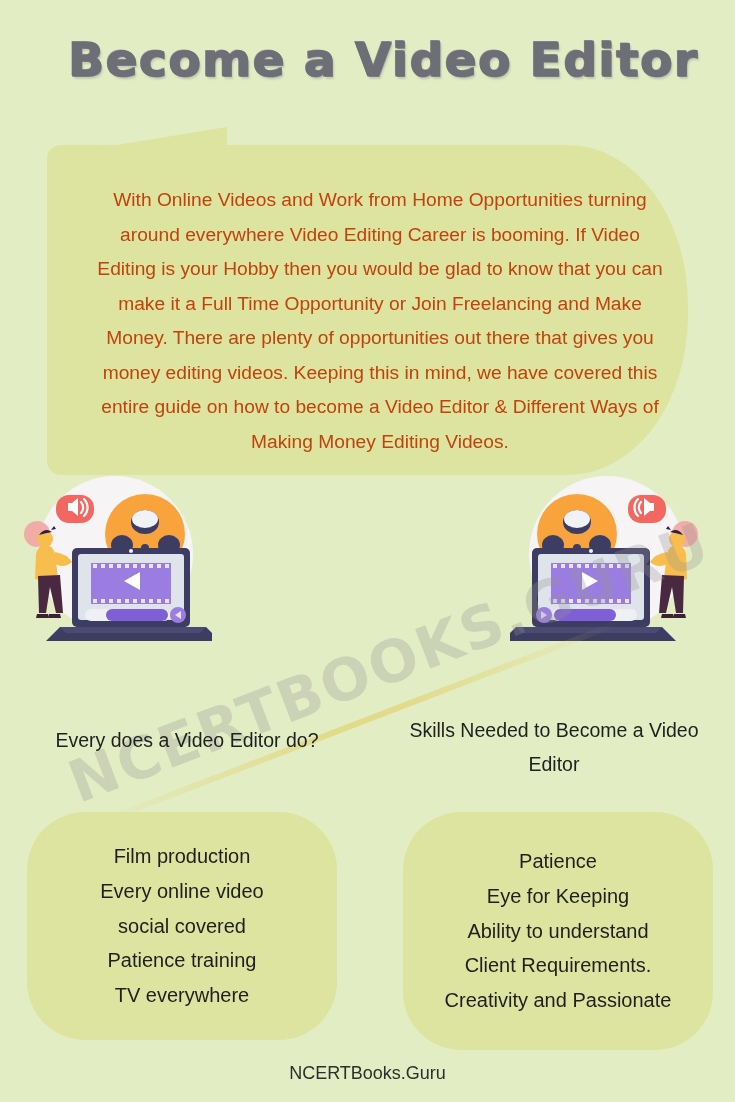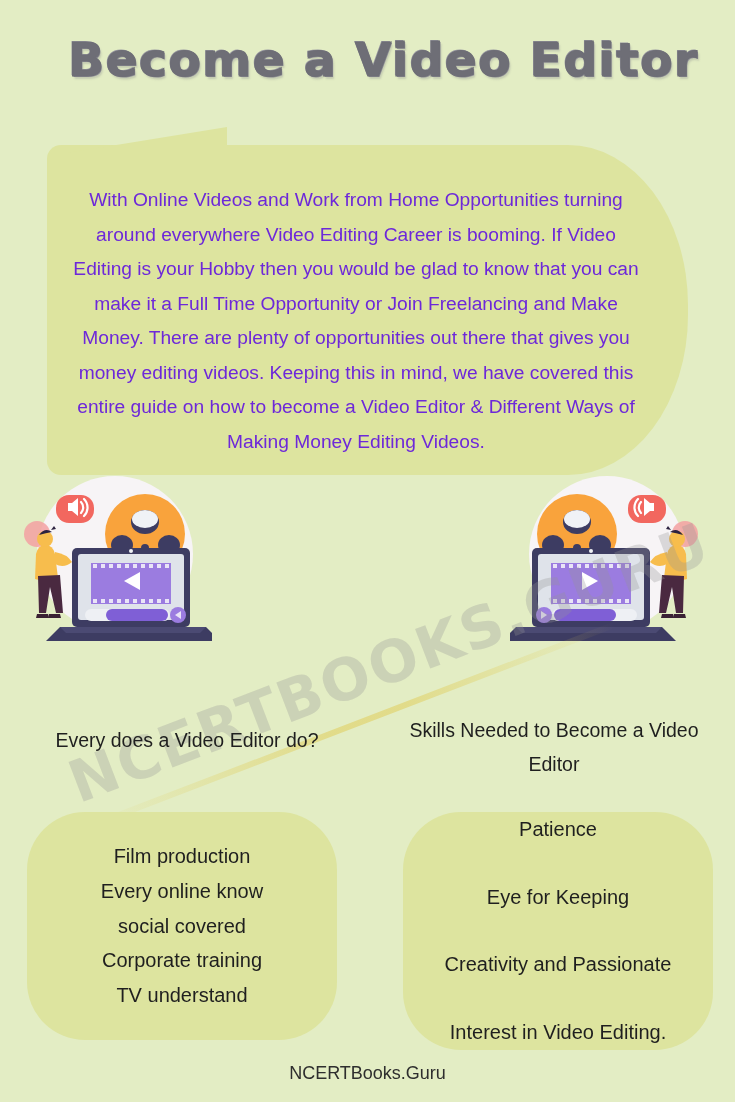--- a/index.html
+++ b/index.html
@@ -61,27 +61,27 @@
     left: 4px;
     top: 0;
     width: 0;
     height: 0;
     border-left: 16px solid transparent;
     border-right: 160px solid #dde49f;
     border-top: 26px solid transparent;
   }
   .bubble-text {
     position: absolute;
-    left: 24px;
+    left: 48px;
     top: 56px;
     width: 570px;
     text-align: center;
     font-size: 19.2px;
     line-height: 34.5px;
-    color: #6d28d9;
+    color: #c2410c;
     font-family: "Liberation Sans", sans-serif;
   }
 
   
   .watermark {
     position: absolute;
     left: 70px;
     top: 640px;
     width: 600px;
     height: 170px;
@@ -133,21 +133,21 @@
   .card {
     position: absolute;
     background: #dde49f;
     border-radius: 58px;
     display: flex;
     flex-direction: column;
     align-items: center;
     justify-content: center;
   }
   .card.left  { left: 27px;  top: 812px; width: 310px; height: 228px; }
-  .card.right { left: 403px; top: 812px; width: 310px; height: 238px; justify-content: space-between; }
+  .card.right { left: 403px; top: 812px; width: 310px; height: 238px; }
   .card-item {
     font-size: 20px;
     line-height: 34.8px;
     color: #1f1f1f;
     text-align: center;
     white-space: nowrap;
   }
 
   
   .footer {
@@ -314,29 +314,30 @@
   </div>
 
   <div class="watermark">
     <div class="watermark-text">NCERTBOOKS.GURU</div>
     <div class="watermark-rule"></div>
   </div>
 
   <div class="sect-head left">Every does a Video Editor do?</div>
   <div class="card left">
     <div class="card-item">Film production</div>
-    <div class="card-item">Every online know</div>
+    <div class="card-item">Every online video</div>
     <div class="card-item">social covered</div>
-    <div class="card-item">Corporate training</div>
-    <div class="card-item">TV understand</div>
+    <div class="card-item">Patience training</div>
+    <div class="card-item">TV everywhere</div>
   </div>
 
   <div class="sect-head right">Skills Needed to Become a Video Editor</div>
   <div class="card right">
     <div class="card-item">Patience</div>
     <div class="card-item">Eye for Keeping</div>
+    <div class="card-item">Ability to understand</div>
+    <div class="card-item">Client Requirements.</div>
     <div class="card-item">Creativity and Passionate</div>
-    <div class="card-item">Interest in Video Editing.</div>
   </div>
 
   <div class="footer">NCERTBooks.Guru</div>
 
 </div>
 
 </body></html>

